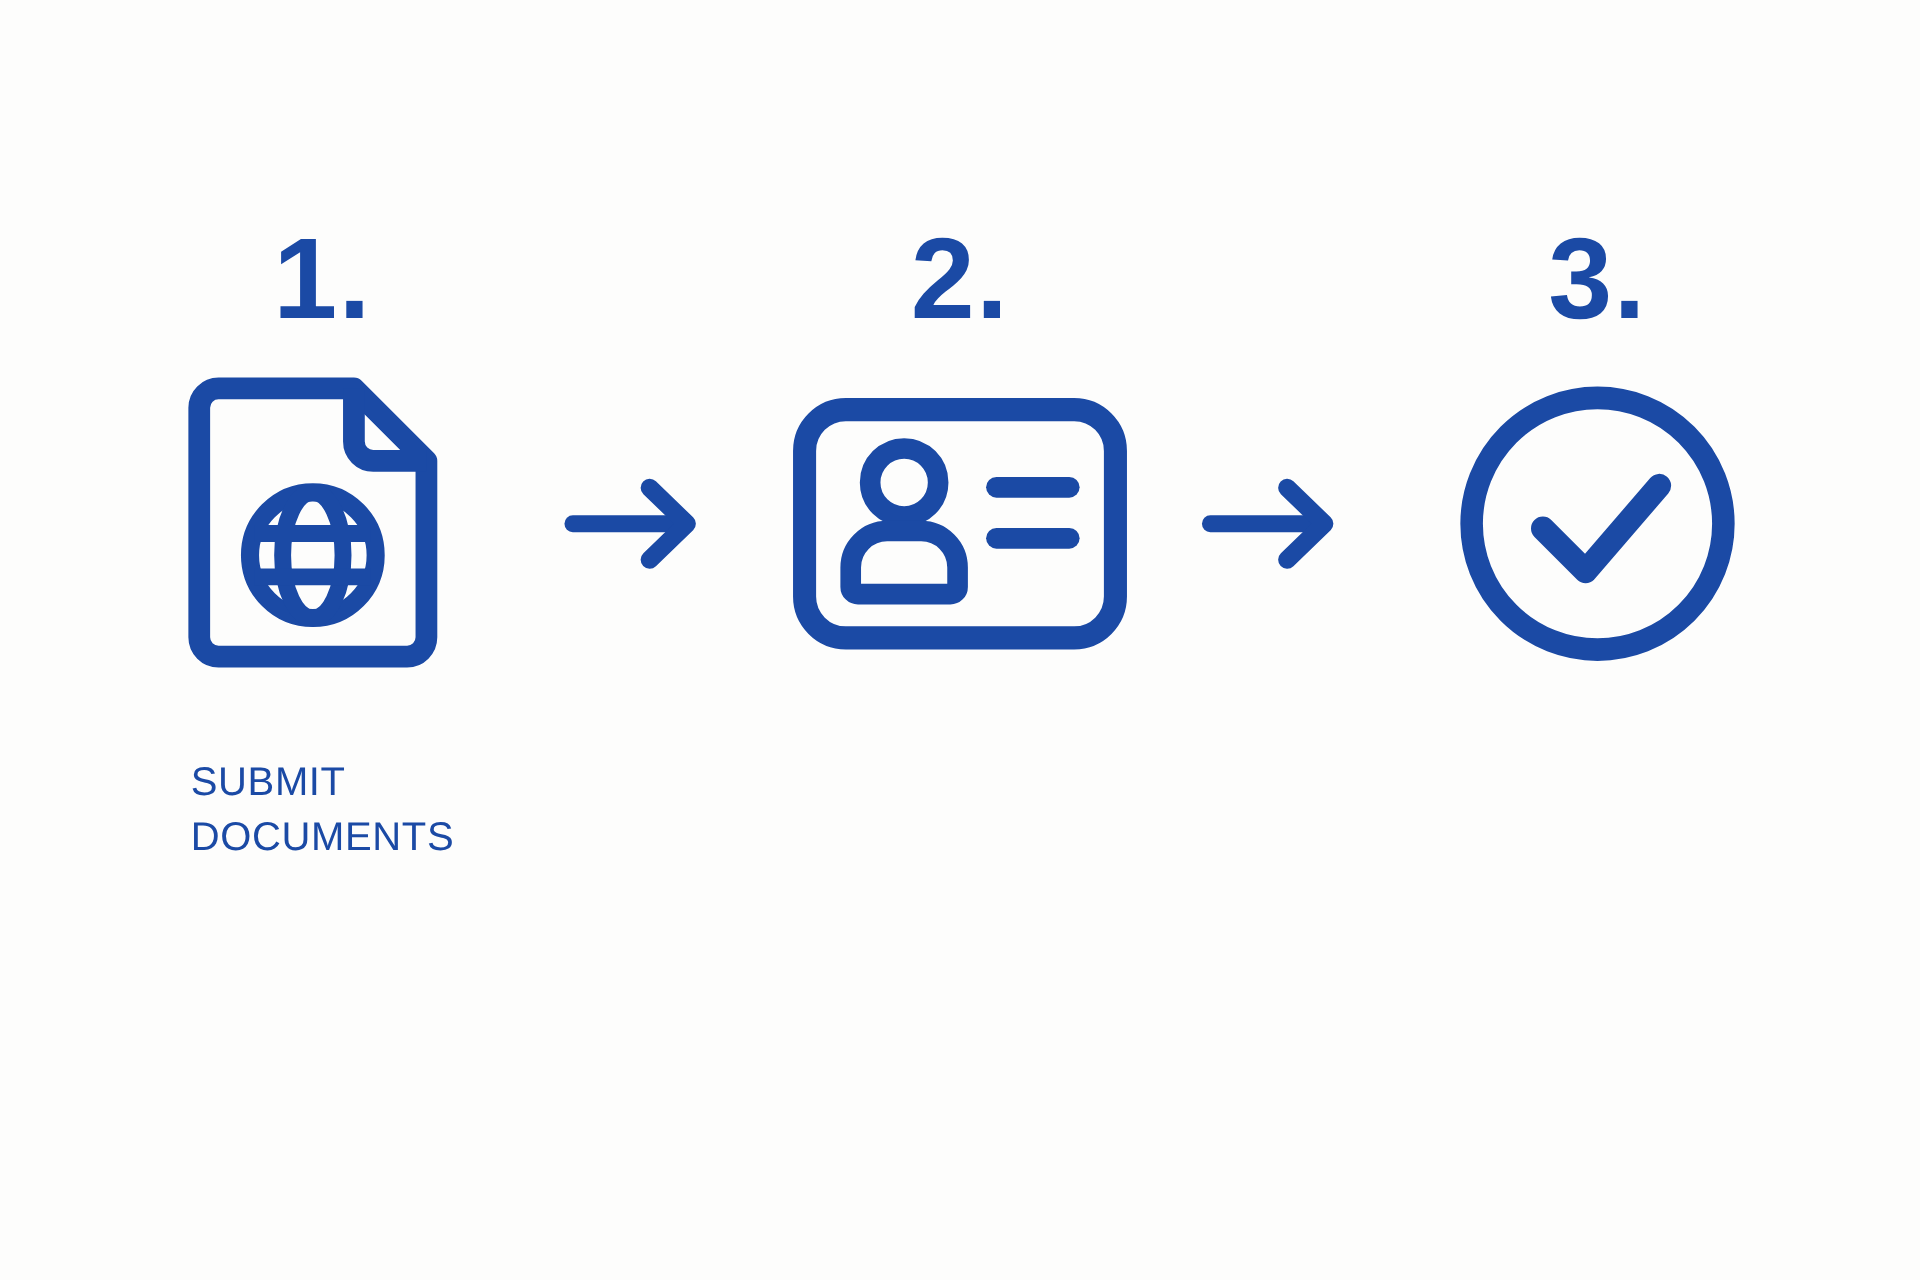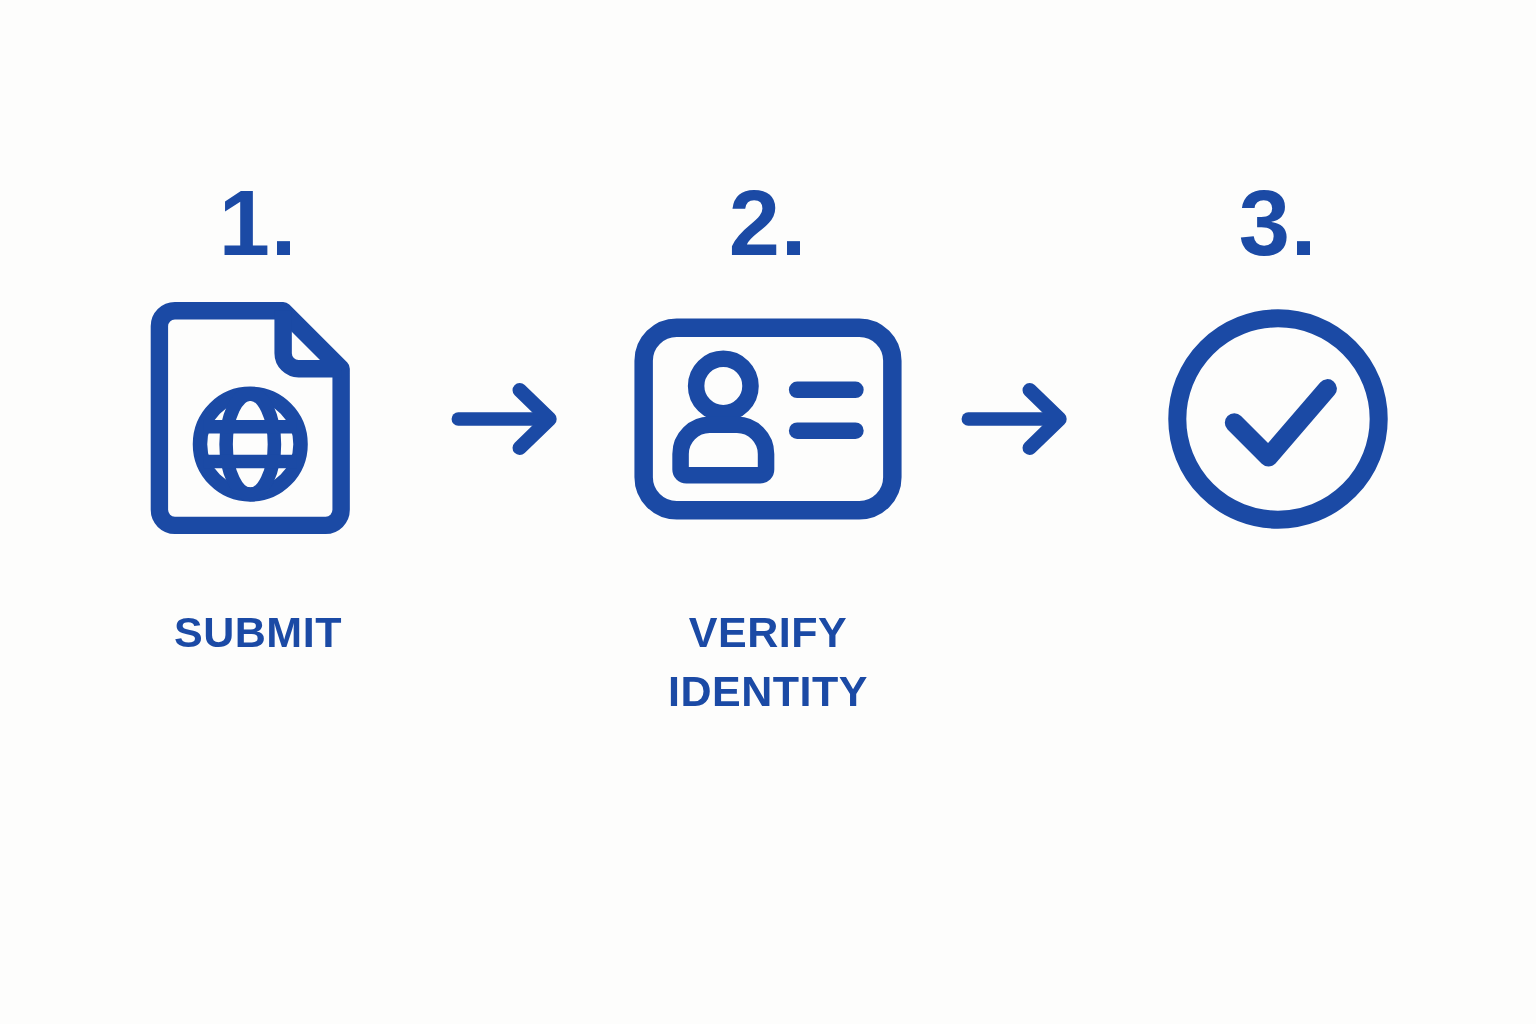--- a/index.html
+++ b/index.html
@@ -50,25 +50,24 @@
   }
   .arrow-icon-box {
     height: 265px;
     display: flex;
     align-items: center;
     justify-content: center;
   }
   .step-label {
     margin-top: 52px;
     color: var(--accent, #1B4AA5);
-    font-size: 43px;
-    font-weight: 700;
+    font-size: 32px;
+    font-weight: 400;
     line-height: 1.38;
     letter-spacing: 0.5px;
-    text-align: center;
     text-transform: uppercase;
   }
   svg .stroke {
     fill: none;
     stroke: var(--accent, #1B4AA5);
   }
 </style>
 </head>
 <body>
 
@@ -82,20 +81,21 @@
           <path class="stroke" stroke-width="9" stroke-linejoin="round" d="M73 9 L103 39 V112 a8 8 0 0 1 -8 8 H17 a8 8 0 0 1 -8 -8 V17 a8 8 0 0 1 8 -8 Z"></path>
           <path class="stroke" stroke-width="9" stroke-linejoin="round" d="M73 9 V31 a8 8 0 0 0 8 8 H103"></path>
           <circle class="stroke" stroke-width="7.5" cx="56" cy="78" r="26"></circle>
           <ellipse class="stroke" stroke-width="7" cx="56" cy="78" rx="12.5" ry="26"></ellipse>
           <line class="stroke" stroke-width="7" x1="32" y1="69" x2="80" y2="69"></line>
           <line class="stroke" stroke-width="7" x1="32" y1="87" x2="80" y2="87"></line>
         </svg>
       </div>
       <div class="step-label">
         <span>SUBMIT</span><br>
+        <span>DOCUMENTS</span>
       </div>
     </div>
 
     <div class="arrow-col">
       <div class="arrow-cell"></div>
       <div class="arrow-icon-box">
         <svg width="128" height="96" viewBox="0 0 130 100">
           <line class="stroke" stroke-width="14" stroke-linecap="round" x1="8" y1="50" x2="98" y2="50"></line>
           <path class="stroke" stroke-width="15" stroke-linecap="round" stroke-linejoin="round" d="M72 20 L103 50 L72 80"></path>
         </svg>
@@ -105,24 +105,20 @@
     <div class="step">
       <div class="step-number">2.</div>
       <div class="step-icon-box">
         <svg width="272" height="214" viewBox="0 0 140 110">
           <rect class="stroke" stroke-width="9.5" x="6" y="8" width="128" height="94" rx="17"></rect>
           <circle class="stroke" stroke-width="8.5" cx="47" cy="38" r="14"></circle>
           <path class="stroke" stroke-width="8.5" stroke-linejoin="round" d="M25 81 v-8 a15 15 0 0 1 15 -15 h14 a15 15 0 0 1 15 15 v8 a3 3 0 0 1 -3 3 h-38 a3 3 0 0 1 -3 -3 Z"></path>
           <line class="stroke" stroke-width="8.5" stroke-linecap="round" x1="85" y1="40" x2="115" y2="40"></line>
           <line class="stroke" stroke-width="8.5" stroke-linecap="round" x1="85" y1="61" x2="115" y2="61"></line>
         </svg>
-      </div>
-      <div class="step-label">
-        <span>VERIFY</span><br>
-        <span>IDENTITY</span>
       </div>
     </div>
 
     <div class="arrow-col">
       <div class="arrow-cell"></div>
       <div class="arrow-icon-box">
         <svg width="128" height="96" viewBox="0 0 130 100">
           <line class="stroke" stroke-width="14" stroke-linecap="round" x1="8" y1="50" x2="98" y2="50"></line>
           <path class="stroke" stroke-width="15" stroke-linecap="round" stroke-linejoin="round" d="M72 20 L103 50 L72 80"></path>
         </svg>

